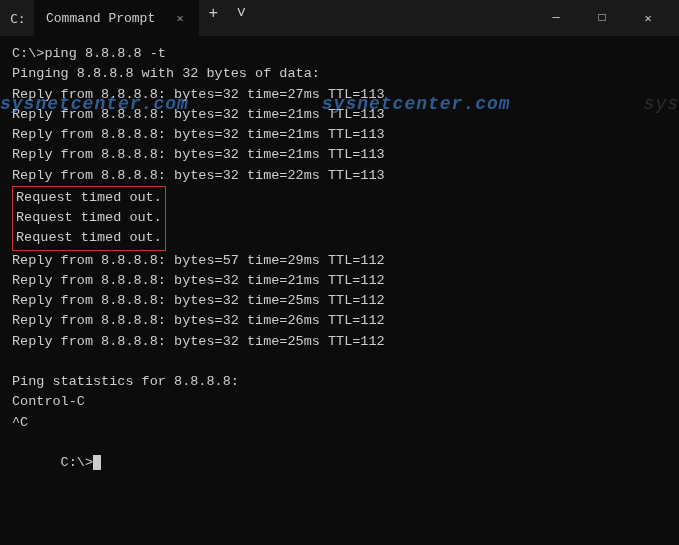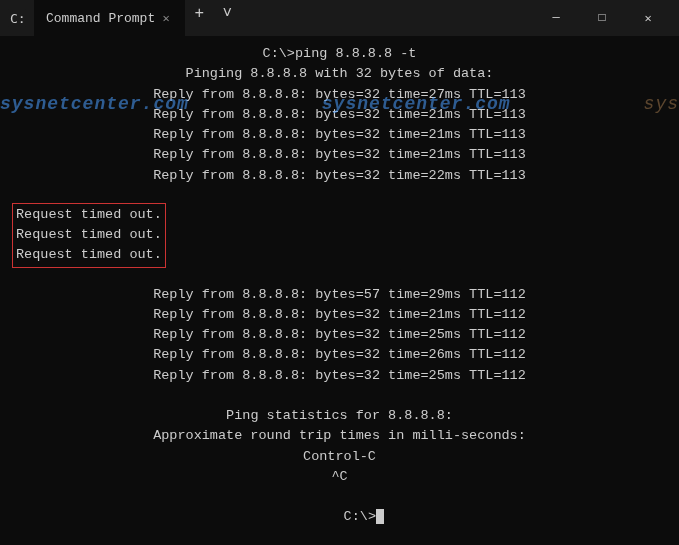--- a/index.html
+++ b/index.html
@@ -50,21 +50,21 @@
     }
 
     .titlebar-tab {
       display: flex;
       align-items: center;
       padding: 0 12px;
       background: #0c0c0c;
       color: #cccccc;
       font-size: 13px;
       height: 100%;
-      gap: 4px;
+      gap: 18px;
     }
 
     .titlebar-tab .close-btn {
       width: 14px;
       height: 14px;
       display: flex;
       align-items: center;
       justify-content: center;
       font-size: 12px;
       color: #888;
@@ -136,33 +136,32 @@
     .watermark-text2 {
       color: #4a9eff;
       font-size: 18px;
       font-weight: bold;
       font-style: italic;
       letter-spacing: 1px;
       margin: 0 auto;
     }
 
     .watermark-text3 {
-      color: #fdba74;
+      color: #737373;
       font-size: 18px;
       font-weight: normal;
       font-style: italic;
       letter-spacing: 1px;
       margin-left: auto;
       opacity: 0.6;
       text-align: center;
     }
 
     .terminal-line {
       white-space: pre;
-      text-align: center;
     }
 
     .cursor {
       display: inline-block;
       width: 8px;
       height: 15px;
       background: #cccccc;
       vertical-align: text-bottom;
     }
   </style>
@@ -206,34 +205,33 @@
 
     <div class="terminal-line">C:\&gt;ping 8.8.8.8 -t</div>
     <div class="terminal-line">Pinging 8.8.8.8 with 32 bytes of data:</div>
     <div class="terminal-line">Reply from 8.8.8.8: bytes=32 time=27ms TTL=113</div>
     <div class="terminal-line">Reply from 8.8.8.8: bytes=32 time=21ms TTL=113</div>
     <div class="terminal-line">Reply from 8.8.8.8: bytes=32 time=21ms TTL=113</div>
     <div class="terminal-line">Reply from 8.8.8.8: bytes=32 time=21ms TTL=113</div>
     <div class="terminal-line">Reply from 8.8.8.8: bytes=32 time=22ms TTL=113</div>
 
     
-    <div style="display:inline-block; border: 1.5px solid #cc3333; padding: 1px 3px; margin: 17px 0;">
+    <div style="display:inline-block; border: 1.5px solid #cc3333; padding: 1px 3px; margin: 0 0;">
       <div class="terminal-line">Request timed out.</div>
       <div class="terminal-line">Request timed out.</div>
       <div class="terminal-line">Request timed out.</div>
     </div>
 
     <div class="terminal-line">Reply from 8.8.8.8: bytes=57 time=29ms TTL=112</div>
     <div class="terminal-line">Reply from 8.8.8.8: bytes=32 time=21ms TTL=112</div>
     <div class="terminal-line">Reply from 8.8.8.8: bytes=32 time=25ms TTL=112</div>
     <div class="terminal-line">Reply from 8.8.8.8: bytes=32 time=26ms TTL=112</div>
     <div class="terminal-line">Reply from 8.8.8.8: bytes=32 time=25ms TTL=112</div>
 
     <div class="terminal-line">&nbsp;</div>
     <div class="terminal-line">Ping statistics for 8.8.8.8:</div>
-    <div class="terminal-line">Approximate round trip times in milli-seconds:</div>
     <div class="terminal-line">Control-C</div>
     <div class="terminal-line">^C</div>
     <div class="terminal-line">
       <span>C:\&gt;</span><span class="cursor"></span>
     </div>
   </div>
 </div>
 
 </body></html>

